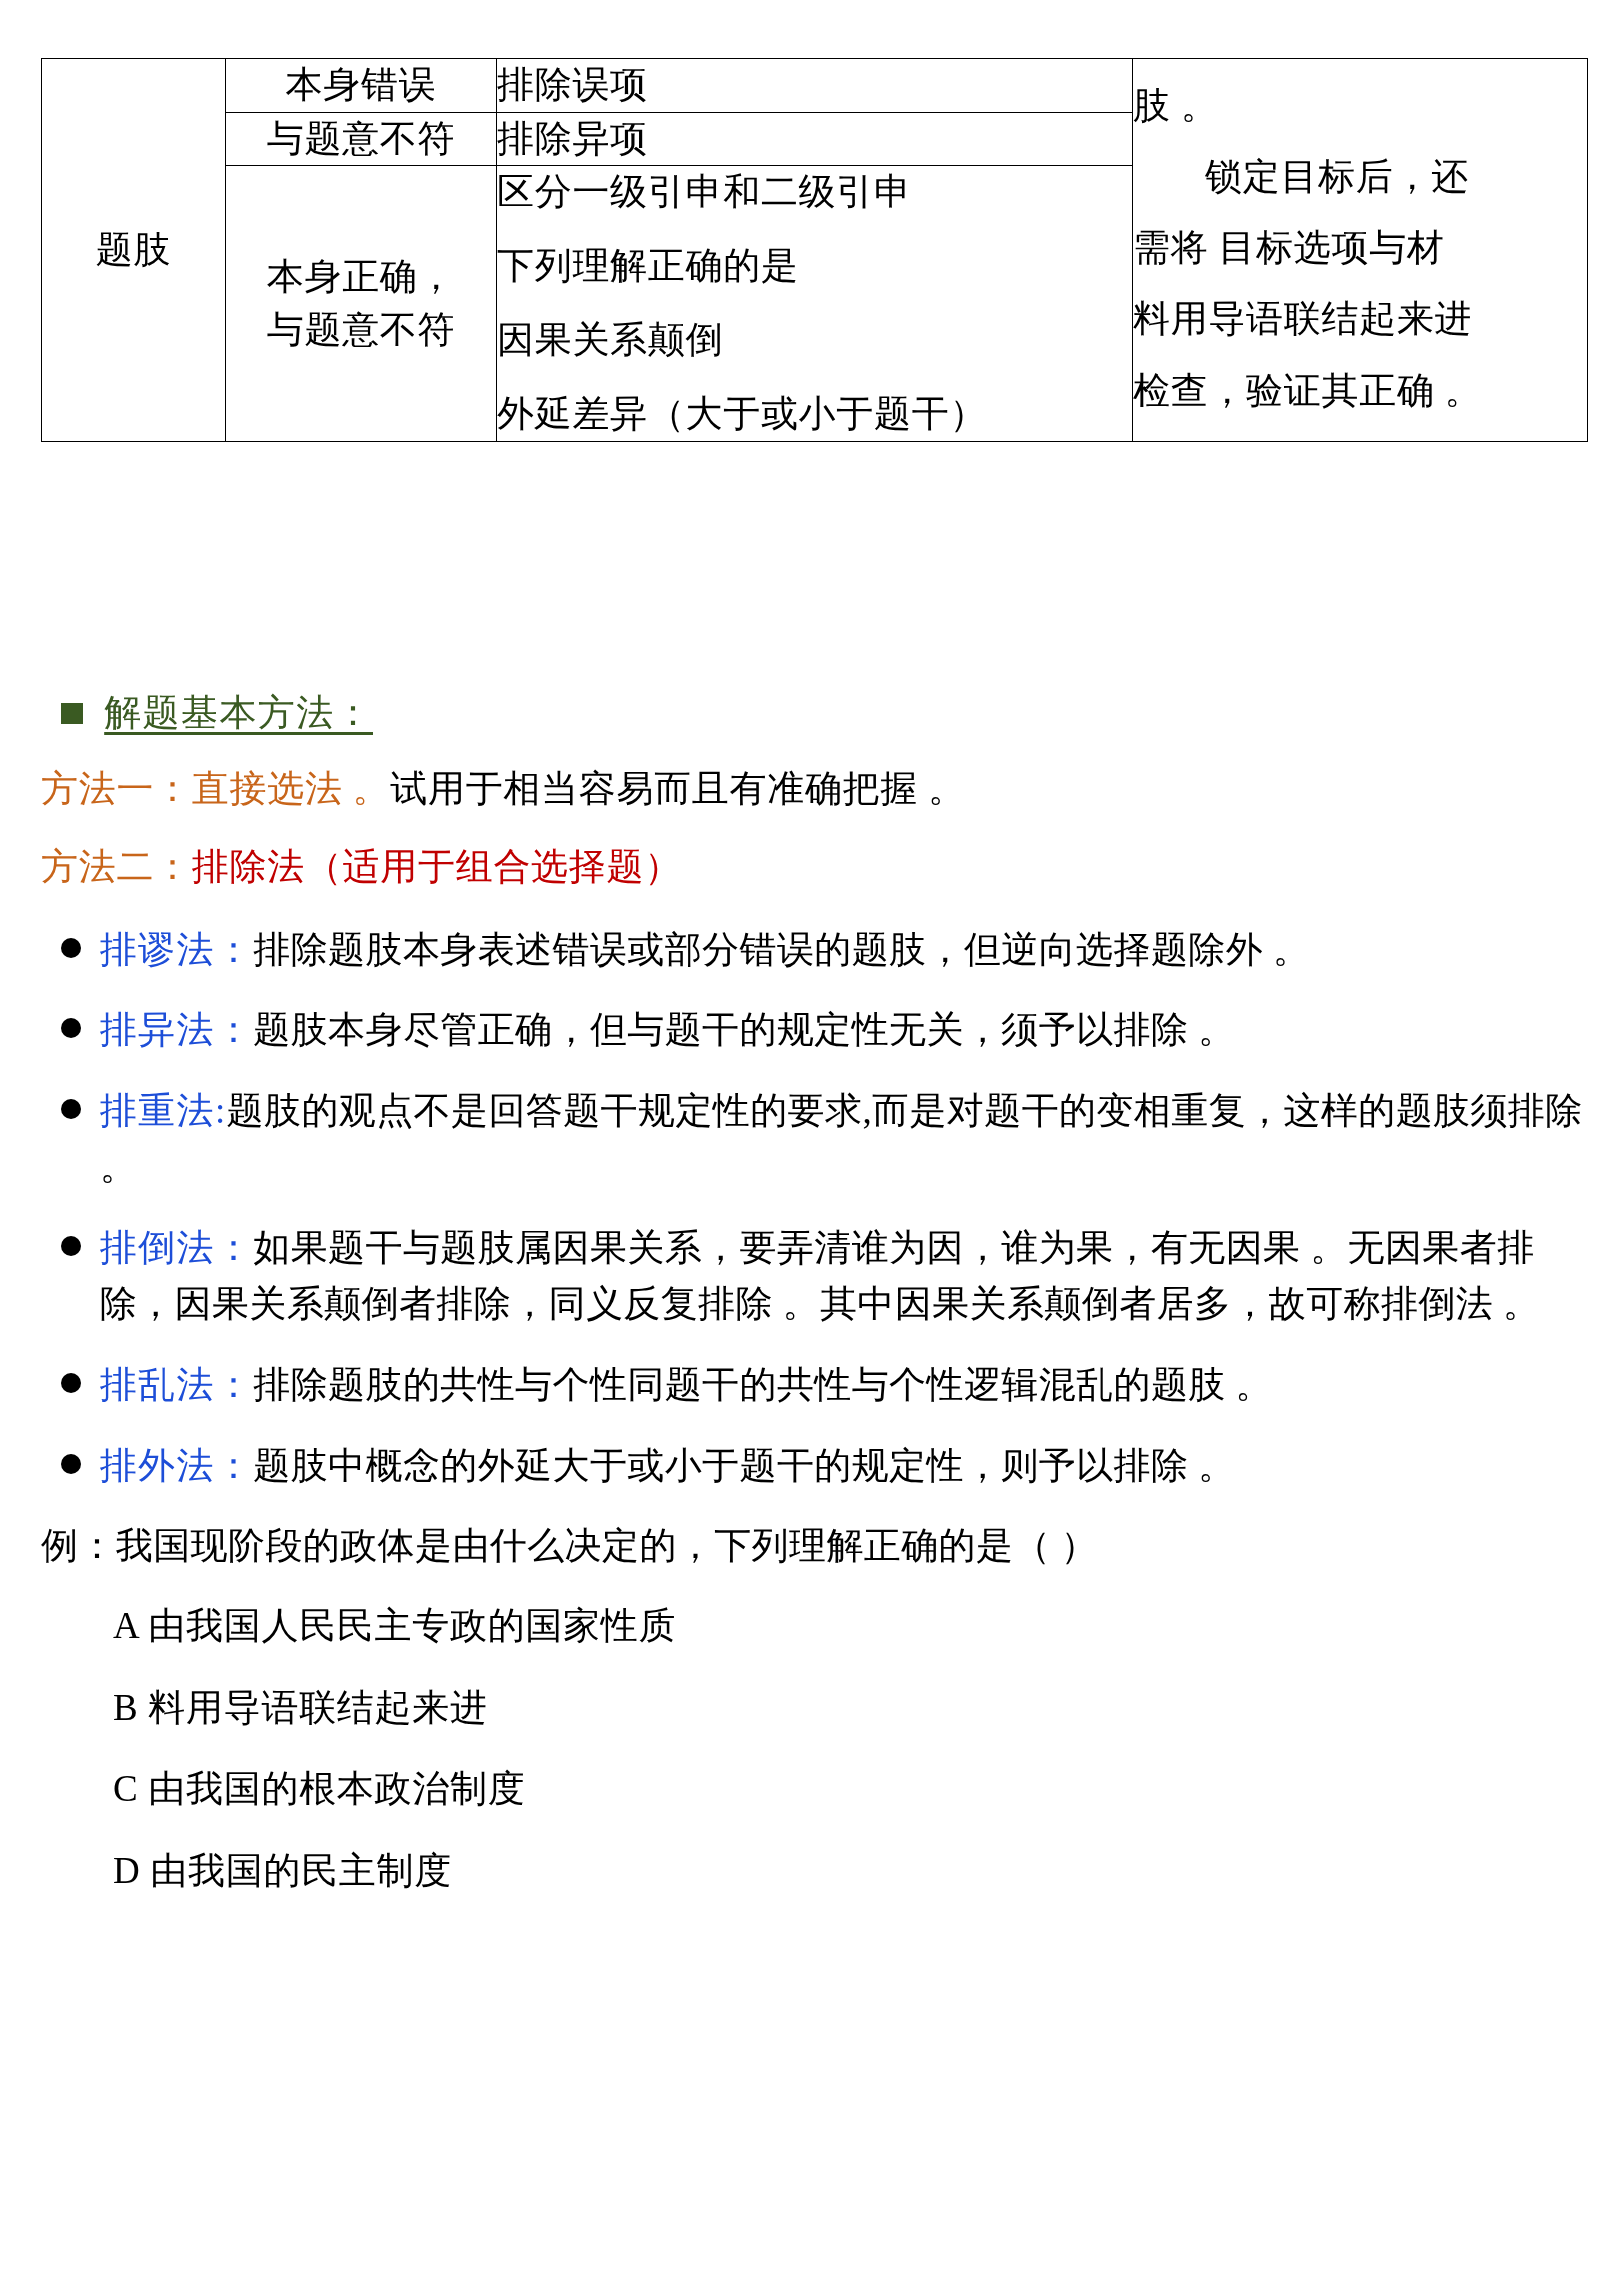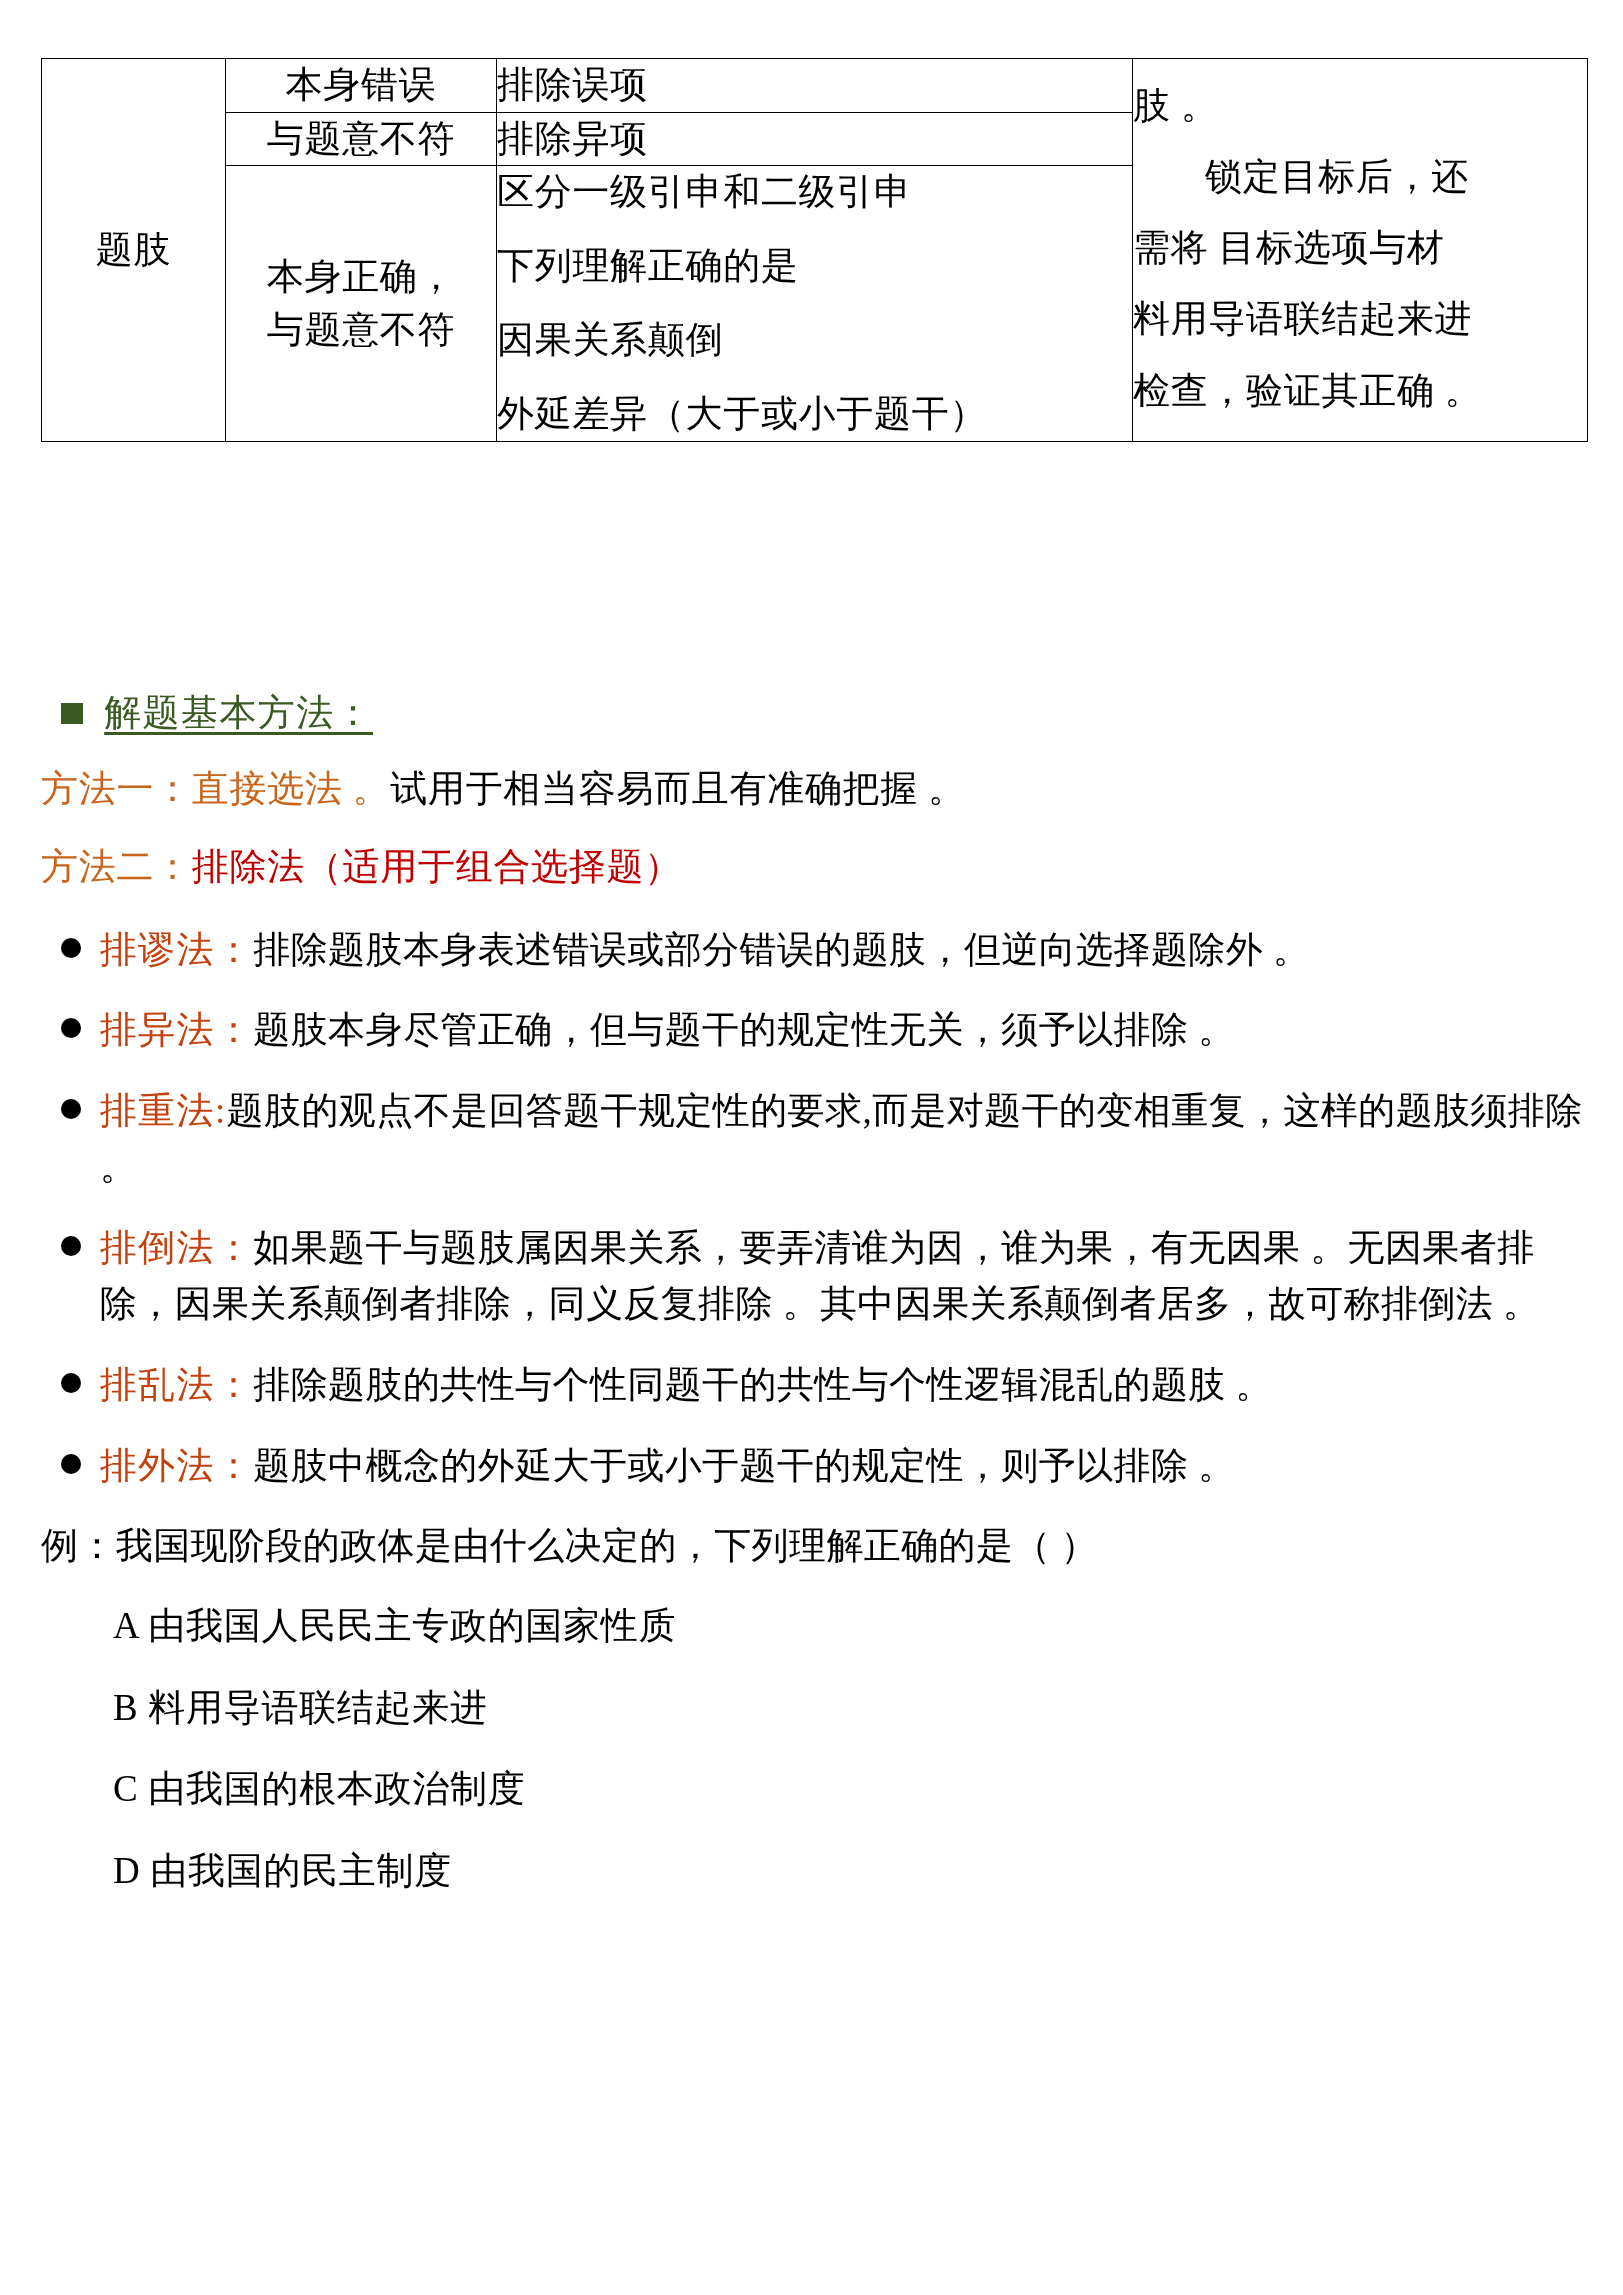--- a/index.html
+++ b/index.html
@@ -126,21 +126,21 @@
   .dot-bullet {
     display: inline-block;
     width: 20px;
     height: 20px;
     border-radius: 50%;
     background: #000000;
     margin: 16px 18.7px 0 20px;
     flex: 0 0 auto;
   }
   .bullet-body { flex: 1 1 auto; }
-  .bi-label { color: #c2410c; letter-spacing: 1.4px; }
+  .bi-label { color: #1d4ed8; letter-spacing: 1.4px; }
   .bi-text  { color: #000000; }
 
   .example-line {
     font-size: 37px;
     line-height: 1.5;
     margin: 0 0 24.5px 0;
     letter-spacing: 0.4px;
   }
   .option-line {
     font-size: 37px;

